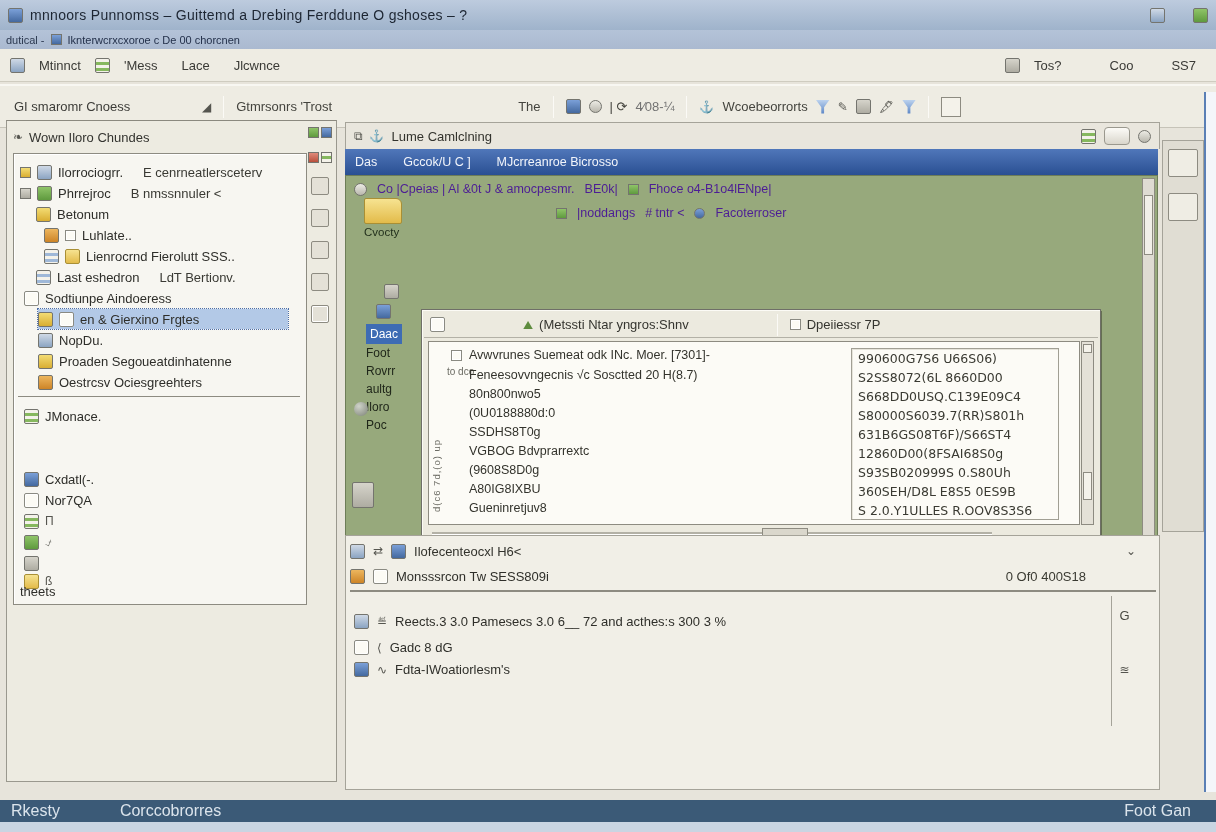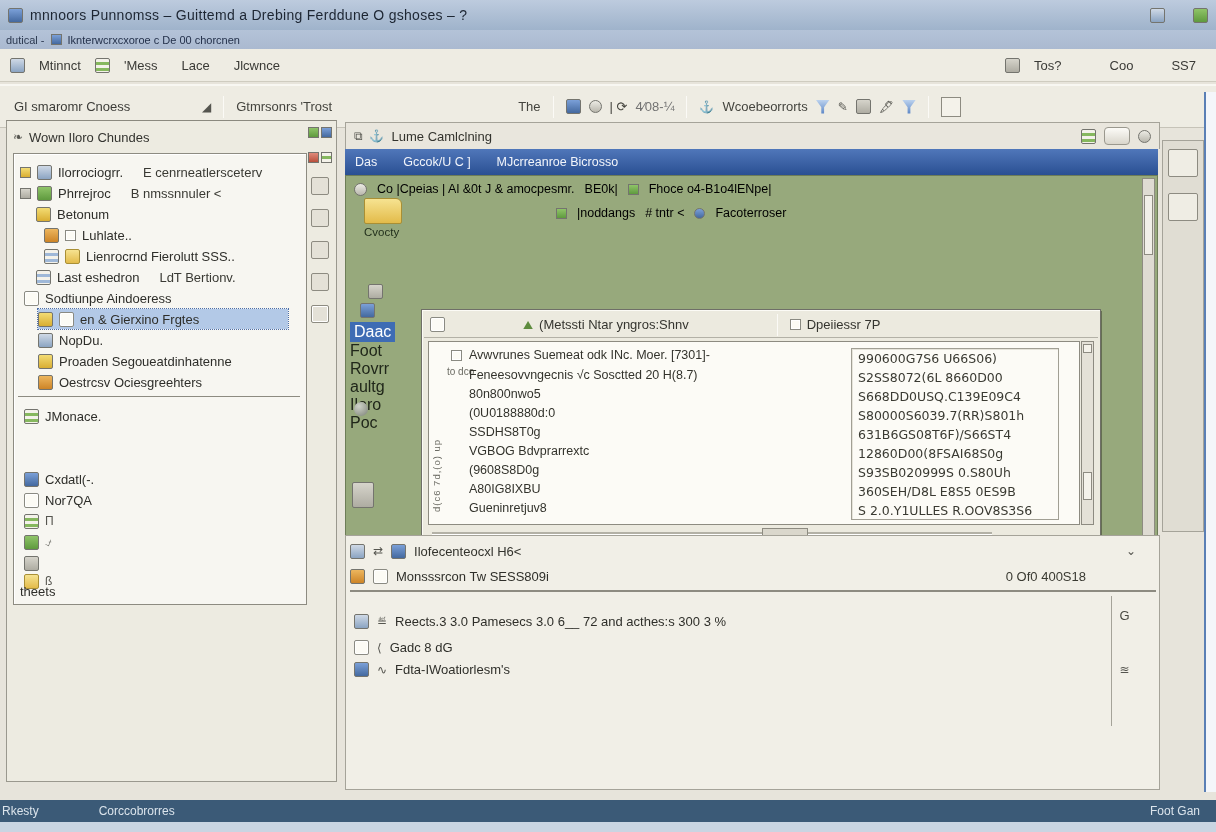--- a/index.html
+++ b/index.html
@@ -48,22 +48,22 @@
   .sidestrip{position:absolute;right:4px;top:4px;width:24px;height:640px;display:flex;flex-direction:column;gap:14px;align-items:center;padding-top:2px;}
   .stripbtn{width:18px;height:18px;border:1px solid #8d8b81;background:#e4e1d7;border-radius:2px;flex:none;}
 
   
   .workspace{left:345px;top:122px;width:815px;height:668px;}
   .childtab{position:absolute;left:0;top:0;width:815px;height:27px;background:#e9e6dd;border:1px solid #a5a399;border-bottom:none;display:flex;align-items:center;gap:7px;padding:0 8px;color:#33332d;}
   .childtab .winbtns{margin-left:auto;display:flex;gap:8px;align-items:center;}
   .winbtn{width:26px;height:18px;border:1px solid #9a988e;border-radius:4px;background:linear-gradient(#fcfbf7,#d9d6cc);}
   .bluebar{position:absolute;left:0;top:27px;width:813px;height:26px;background:linear-gradient(#5077ba,#2a5093);display:flex;align-items:center;gap:26px;padding:0 10px;color:#f2f5fb;font-size:12.5px;}
   .greenclient{position:absolute;left:0;top:53px;width:813px;height:408px;background:#97a97c;border:1px solid #6d7d58;overflow:hidden;}
-  .gline{position:absolute;display:flex;align-items:center;gap:10px;color:#000000;font-size:12.5px;white-space:nowrap;}
-  .desk{position:absolute;left:4px;top:108px;width:70px;color:#20271a;font-size:16px;line-height:18px;overflow:hidden;}
+  .gline{position:absolute;display:flex;align-items:center;gap:10px;color:#4c1d95;font-size:12.5px;white-space:nowrap;}
+  .desk{position:absolute;left:20px;top:108px;width:70px;color:#20271a;font-size:12px;line-height:18px;overflow:hidden;}
   .desk .dsel{background:#3e6cb4;color:#fff;padding:1px 4px;display:inline-block;}
   .gscroll{position:absolute;right:2px;top:2px;width:13px;height:402px;background:#dedbd2;border:1px solid #8d8b81;}
   .gthumb{position:absolute;left:1px;top:16px;width:9px;height:60px;background:#f1efe8;border:1px solid #8d8b81;}
 
   
   .dialog{position:absolute;left:75px;top:133px;width:680px;height:261px;background:#eceadf;border:1px solid #6f6f68;box-shadow:1px 2px 0 rgba(40,40,30,.45), inset 1px 1px 0 #fcfbf6;}
   .dlg-head{position:absolute;left:2px;top:2px;width:674px;height:26px;border-bottom:1px solid #b3b1a6;display:flex;align-items:center;gap:8px;padding:0 6px;color:#35352f;}
   .dlg-head .sect{display:flex;align-items:center;gap:6px;}
   .dlg-body{position:absolute;left:6px;top:31px;width:652px;height:184px;background:#fcfbf6;border:1px solid #8d8b81;}
   .dlg-gutter{position:absolute;left:2px;top:10px;width:16px;height:160px;writing-mode:vertical-rl;transform:rotate(180deg);font-size:9.5px;color:#6b6b63;letter-spacing:1px;}
@@ -84,21 +84,21 @@
 
   
   .bpanel{position:absolute;left:0px;top:413px;width:815px;height:255px;background:#f1efe7;border:1px solid #a5a399;}
   .bp-head{position:absolute;left:4px;top:4px;width:800px;height:22px;display:flex;align-items:center;gap:8px;color:#33332d;}
   .bp-field{position:absolute;left:4px;top:30px;width:806px;height:26px;display:flex;align-items:center;gap:8px;border-bottom:2px solid #8d8b81;color:#2f2f2a;padding-bottom:4px;}
   .bp-field .rt{margin-left:auto;margin-right:70px;color:#3a3a32;}
   .bp-row{position:absolute;display:flex;align-items:center;gap:8px;color:#2f2f2a;white-space:nowrap;}
   .bp-side{position:absolute;right:22px;top:60px;width:26px;height:130px;border-left:1px solid #a5a399;color:#4a4a42;display:flex;flex-direction:column;align-items:center;gap:40px;padding-top:12px;}
 
   
-  .statusbar{left:0;top:800px;width:1216px;height:22px;background:#3b5a77;color:#dbe4ec;display:flex;align-items:center;gap:60px;padding:0 2px;font-size:12px;}
+  .statusbar{left:0;top:800px;width:1216px;height:22px;background:#3b5a77;color:#dbe4ec;display:flex;align-items:center;gap:60px;padding:0 11px;font-size:16px;}
   .statusbar .right{margin-left:auto;margin-right:14px;}
   .bottomstrip{left:0;top:822px;width:1216px;height:10px;background:#c9d5e2;}
 
   
   .funnel{width:14px;height:14px;background:linear-gradient(#bcd2ee,#5b86c6);clip-path:polygon(0 0,100% 0,60% 55%,60% 100%,40% 100%,40% 55%);flex:none;}
   .sq-outline{width:20px;height:20px;border:1px solid #8d8b81;background:#f4f2ea;flex:none;}
   .circle{width:13px;height:13px;border-radius:50%;border:1px solid #74746e;background:linear-gradient(#ecebe4,#b9b7ad);flex:none;}
   .gcircle{width:14px;height:14px;border-radius:50%;background:radial-gradient(circle at 35% 30%,#cfd3c9,#7d8277);flex:none;}
 </style>
 </head>

